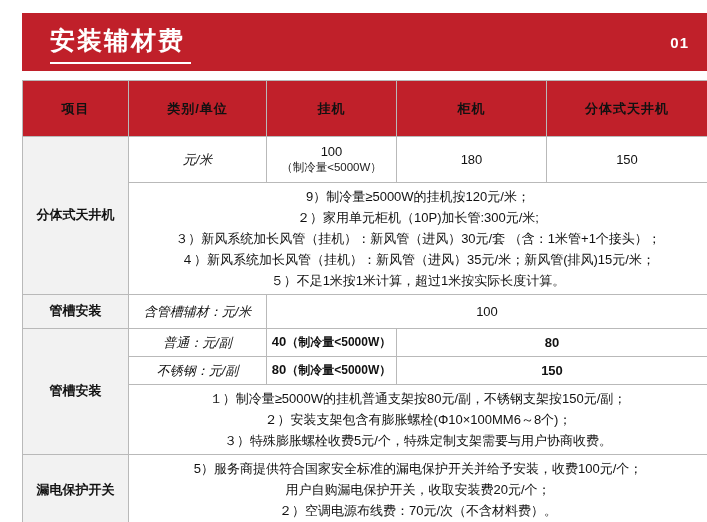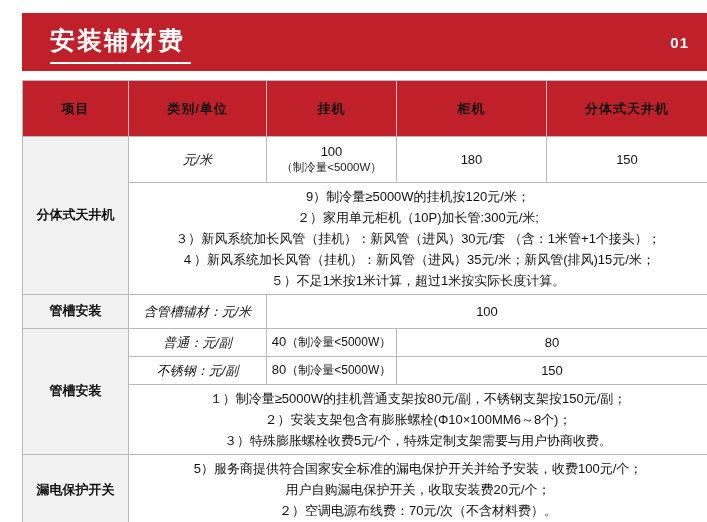--- a/index.html
+++ b/index.html
@@ -126,20 +126,21 @@
     white-space: nowrap;
   }
   .center-num-100 {
     font-size: 15px;
   }
   .small-inline {
     font-size: 12px;
   }
   .mid {
     font-size: 14px;
+    font-weight: bold;
   }
 </style>
 </head>
 <body>
 
 <div class="page">
 
   <div class="banner">
     <div class="banner-title">安装辅材费</div>
     <div class="banner-num">01</div>

